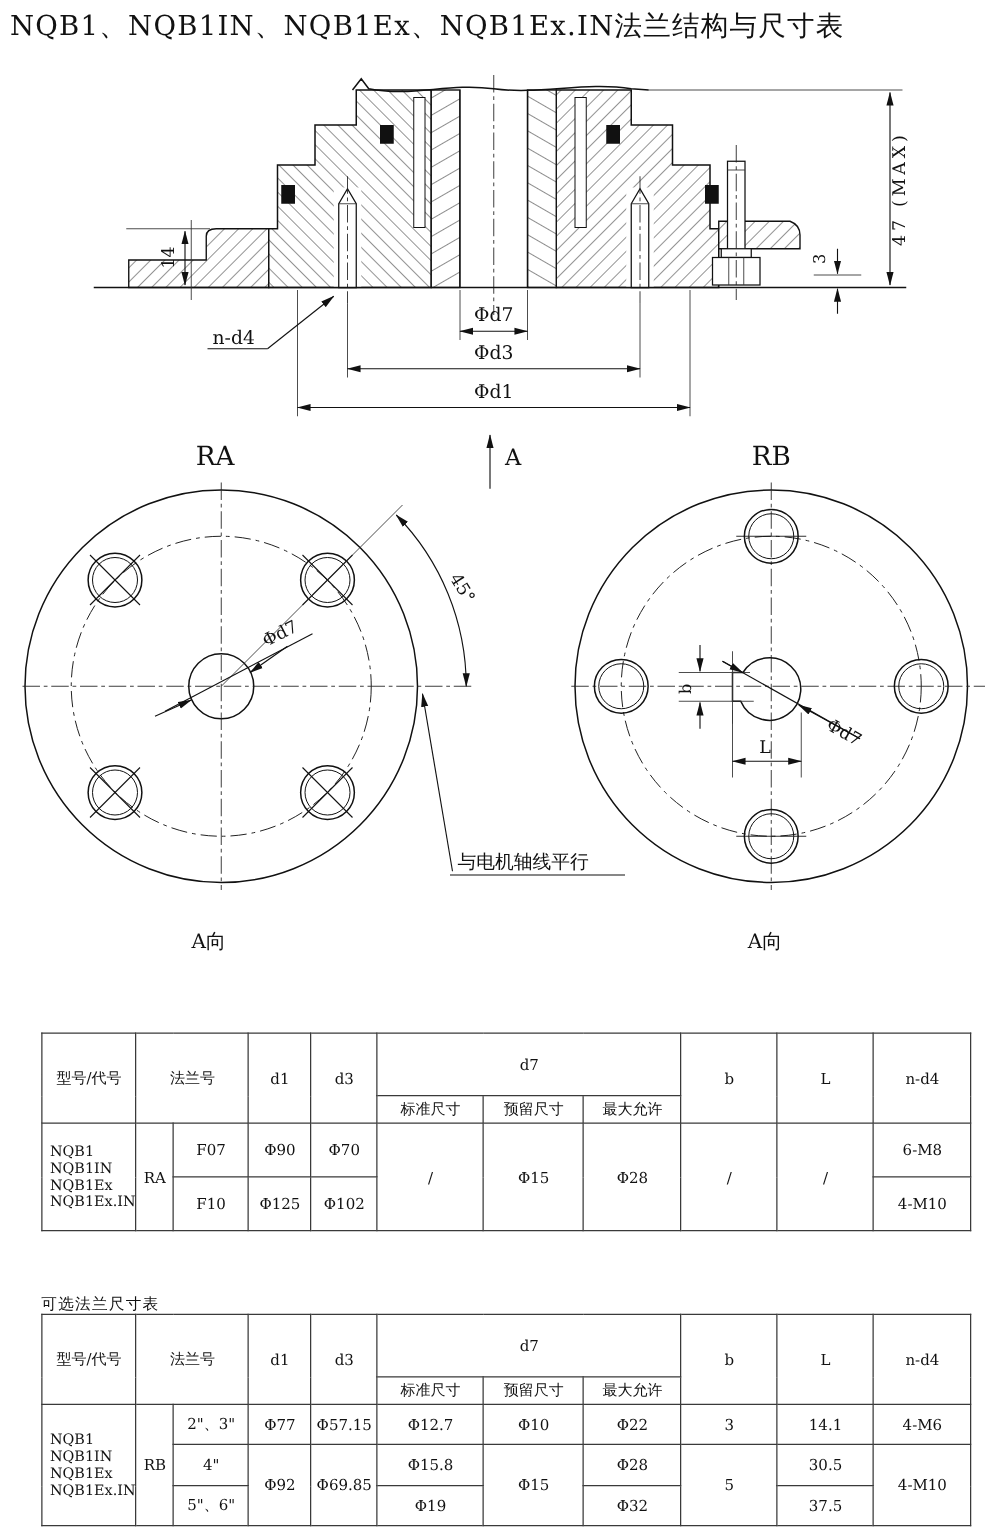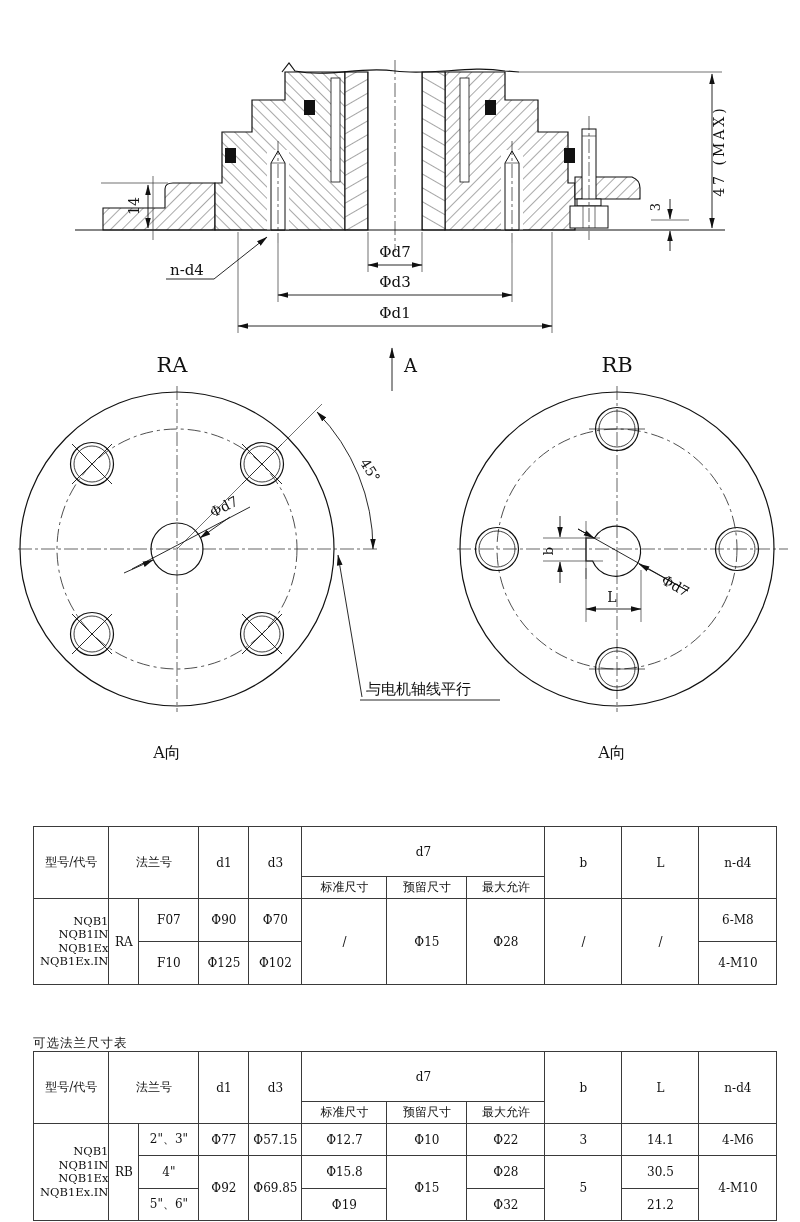--- a/index.html
+++ b/index.html
@@ -12,27 +12,28 @@
   .t18{font-size:18px;} .t21{font-size:21px;} .t16{font-size:16px;}
   .ol{stroke:#111;stroke-width:1.2;fill:none;}
   .thin{stroke:#333;stroke-width:0.7;fill:none;}
   .dim{stroke:#111;stroke-width:0.9;fill:none;}
   .cl{stroke:#222;stroke-width:0.7;fill:none;stroke-dasharray:14 3 3 3;}
   .bc{stroke:#222;stroke-width:0.8;fill:none;stroke-dasharray:13 4 3 4;}
   .cap{position:absolute;font-size:12.5px;letter-spacing:1px;}
   table{border-collapse:collapse;table-layout:fixed;background:#fff;}
   td{border:1px solid #3a3a3a;text-align:center;vertical-align:middle;
      font-size:12px;font-family:"DejaVu Serif", serif;padding:0;overflow:hidden;}
-  td.model{text-align:right;padding-left:6px;font-size:11.5px;line-height:13.5px;}
+  td.model{text-align:left;padding-left:6px;font-size:11.5px;line-height:13.5px;}
   .tblwrap{position:absolute;left:33px;}
 </style>
 </head>
 <body>
 <div id="page">
 
+<div id="title">NQB1、NQB1IN、NQB1Ex、NQB1Ex.IN法兰结构与尺寸表</div>
 
 <svg width="800" height="810" viewBox="0 0 800 810">
   <defs>
     <marker id="arr" viewBox="0 0 10 6" refX="9.5" refY="3" markerWidth="11" markerHeight="7" orient="auto-start-reverse" markerUnits="userSpaceOnUse">
       <path d="M0,0.4 L10,3 L0,5.6 Z" fill="#111"></path>
     </marker>
     <pattern id="h1" patternUnits="userSpaceOnUse" width="8" height="8" patternTransform="rotate(45)">
       <rect width="8" height="8" fill="#fff"></rect>
           <line x1="0" y1="0" x2="0" y2="8" stroke="#1a1a1a" stroke-width="0.75"></line>
     </pattern>
@@ -365,19 +366,19 @@
       <td rowspan="2">Φ15</td>
       <td>Φ28</td>
       <td rowspan="2">5</td>
       <td>30.5</td>
       <td rowspan="2">4-M10</td>
     </tr>
     <tr style="height:32px">
       <td>5"、6"</td>
       <td>Φ19</td>
       <td>Φ32</td>
-      <td>21.2</td>
+      <td>37.5</td>
     </tr>
   </tbody>
 </table>
 </div>
 
 </div>
 
 </body></html>

